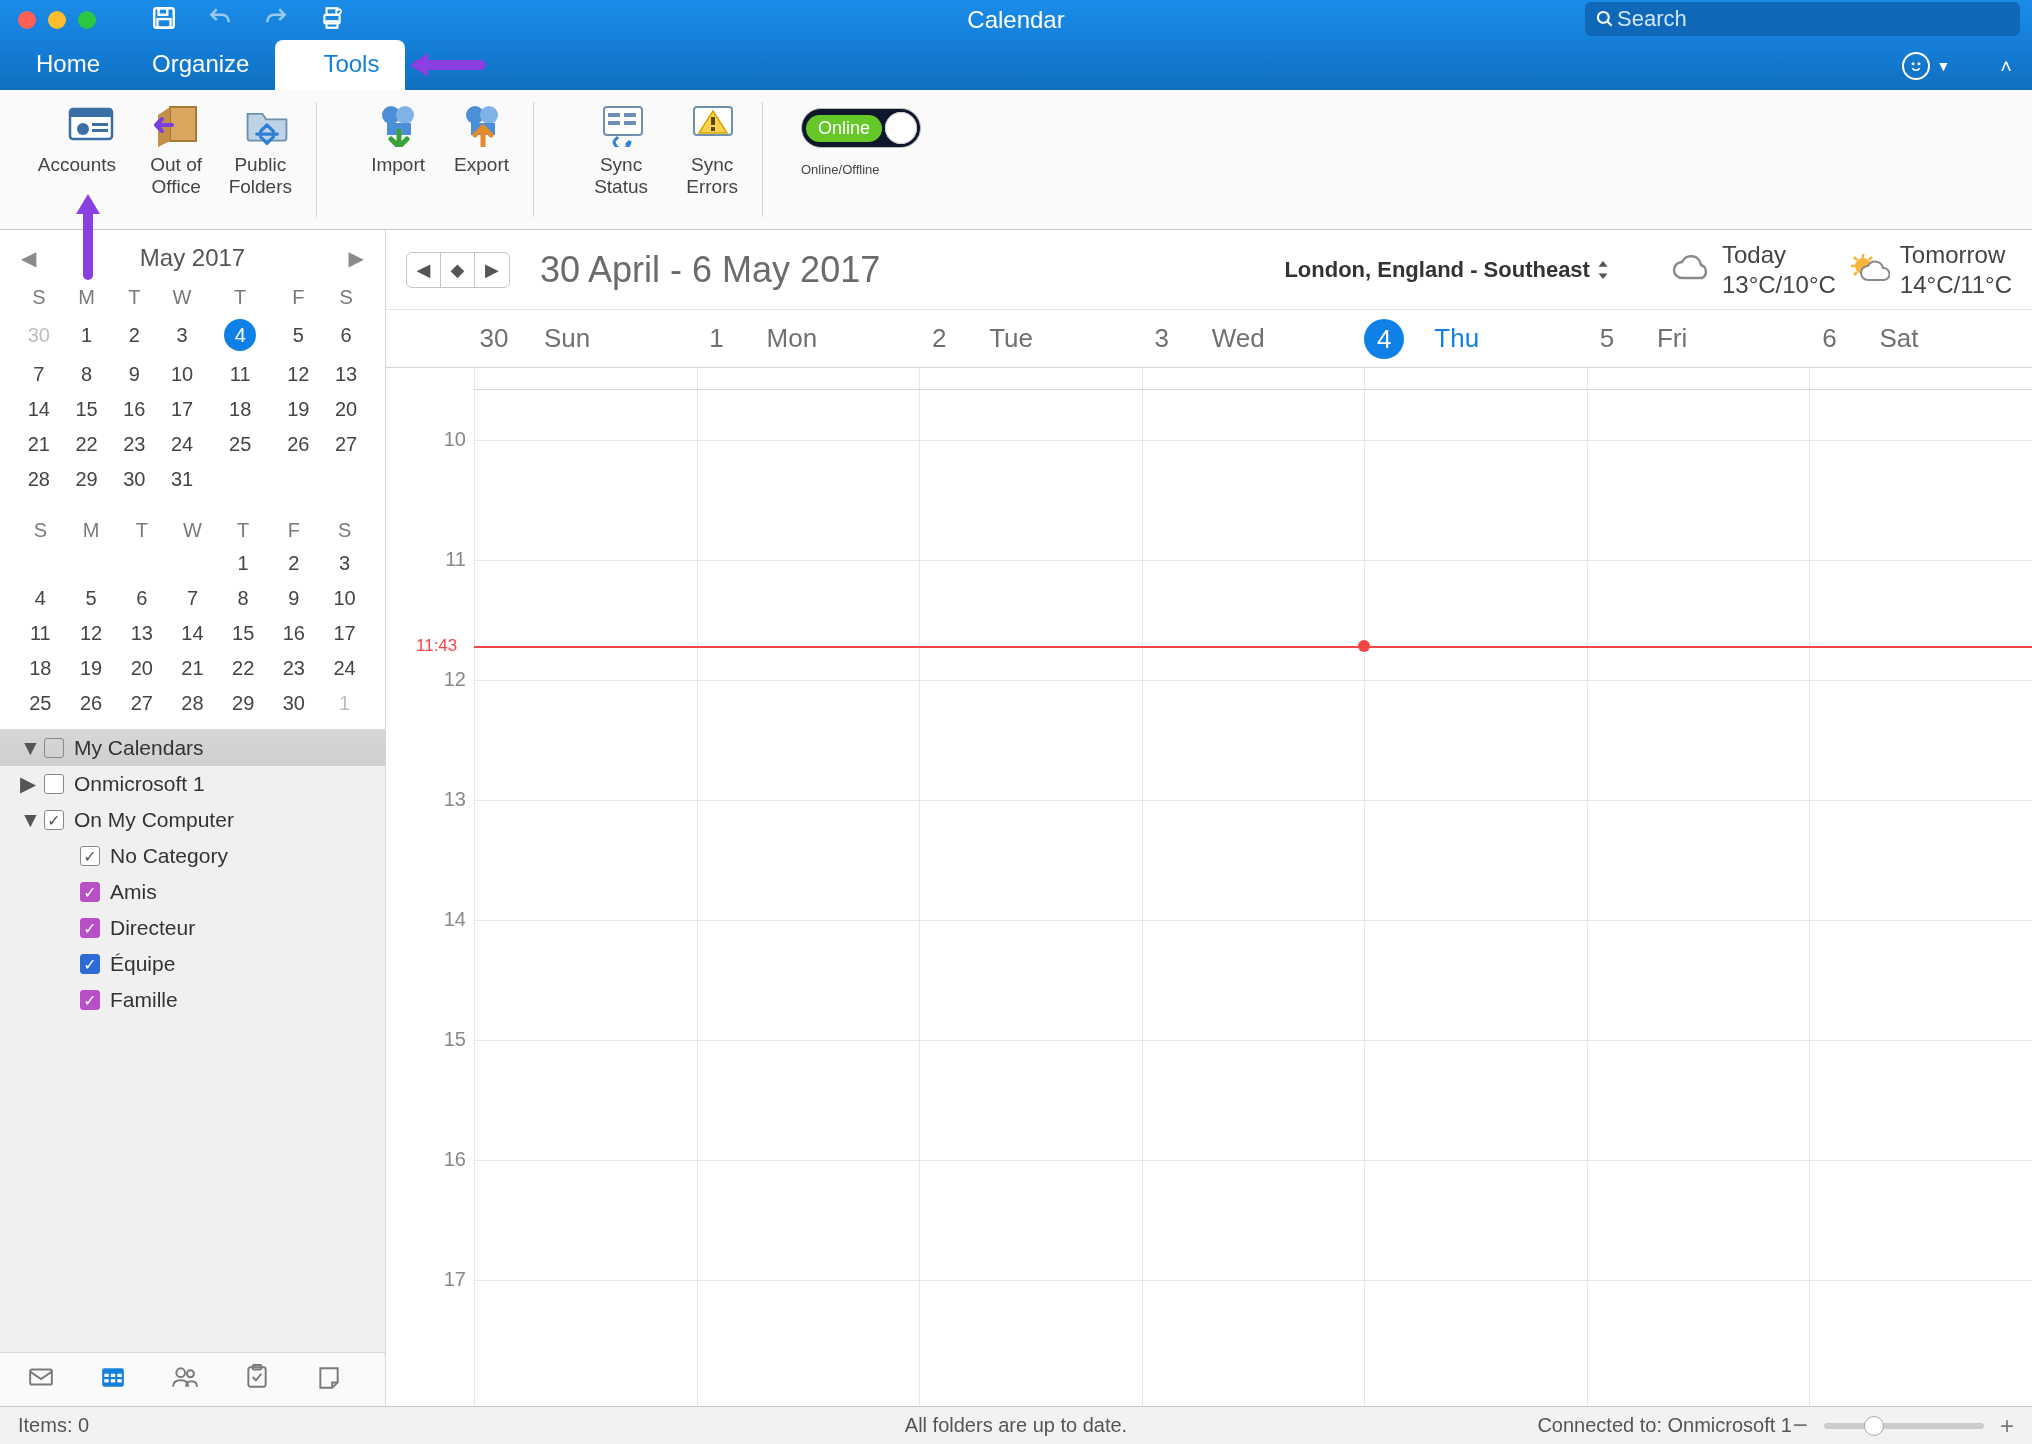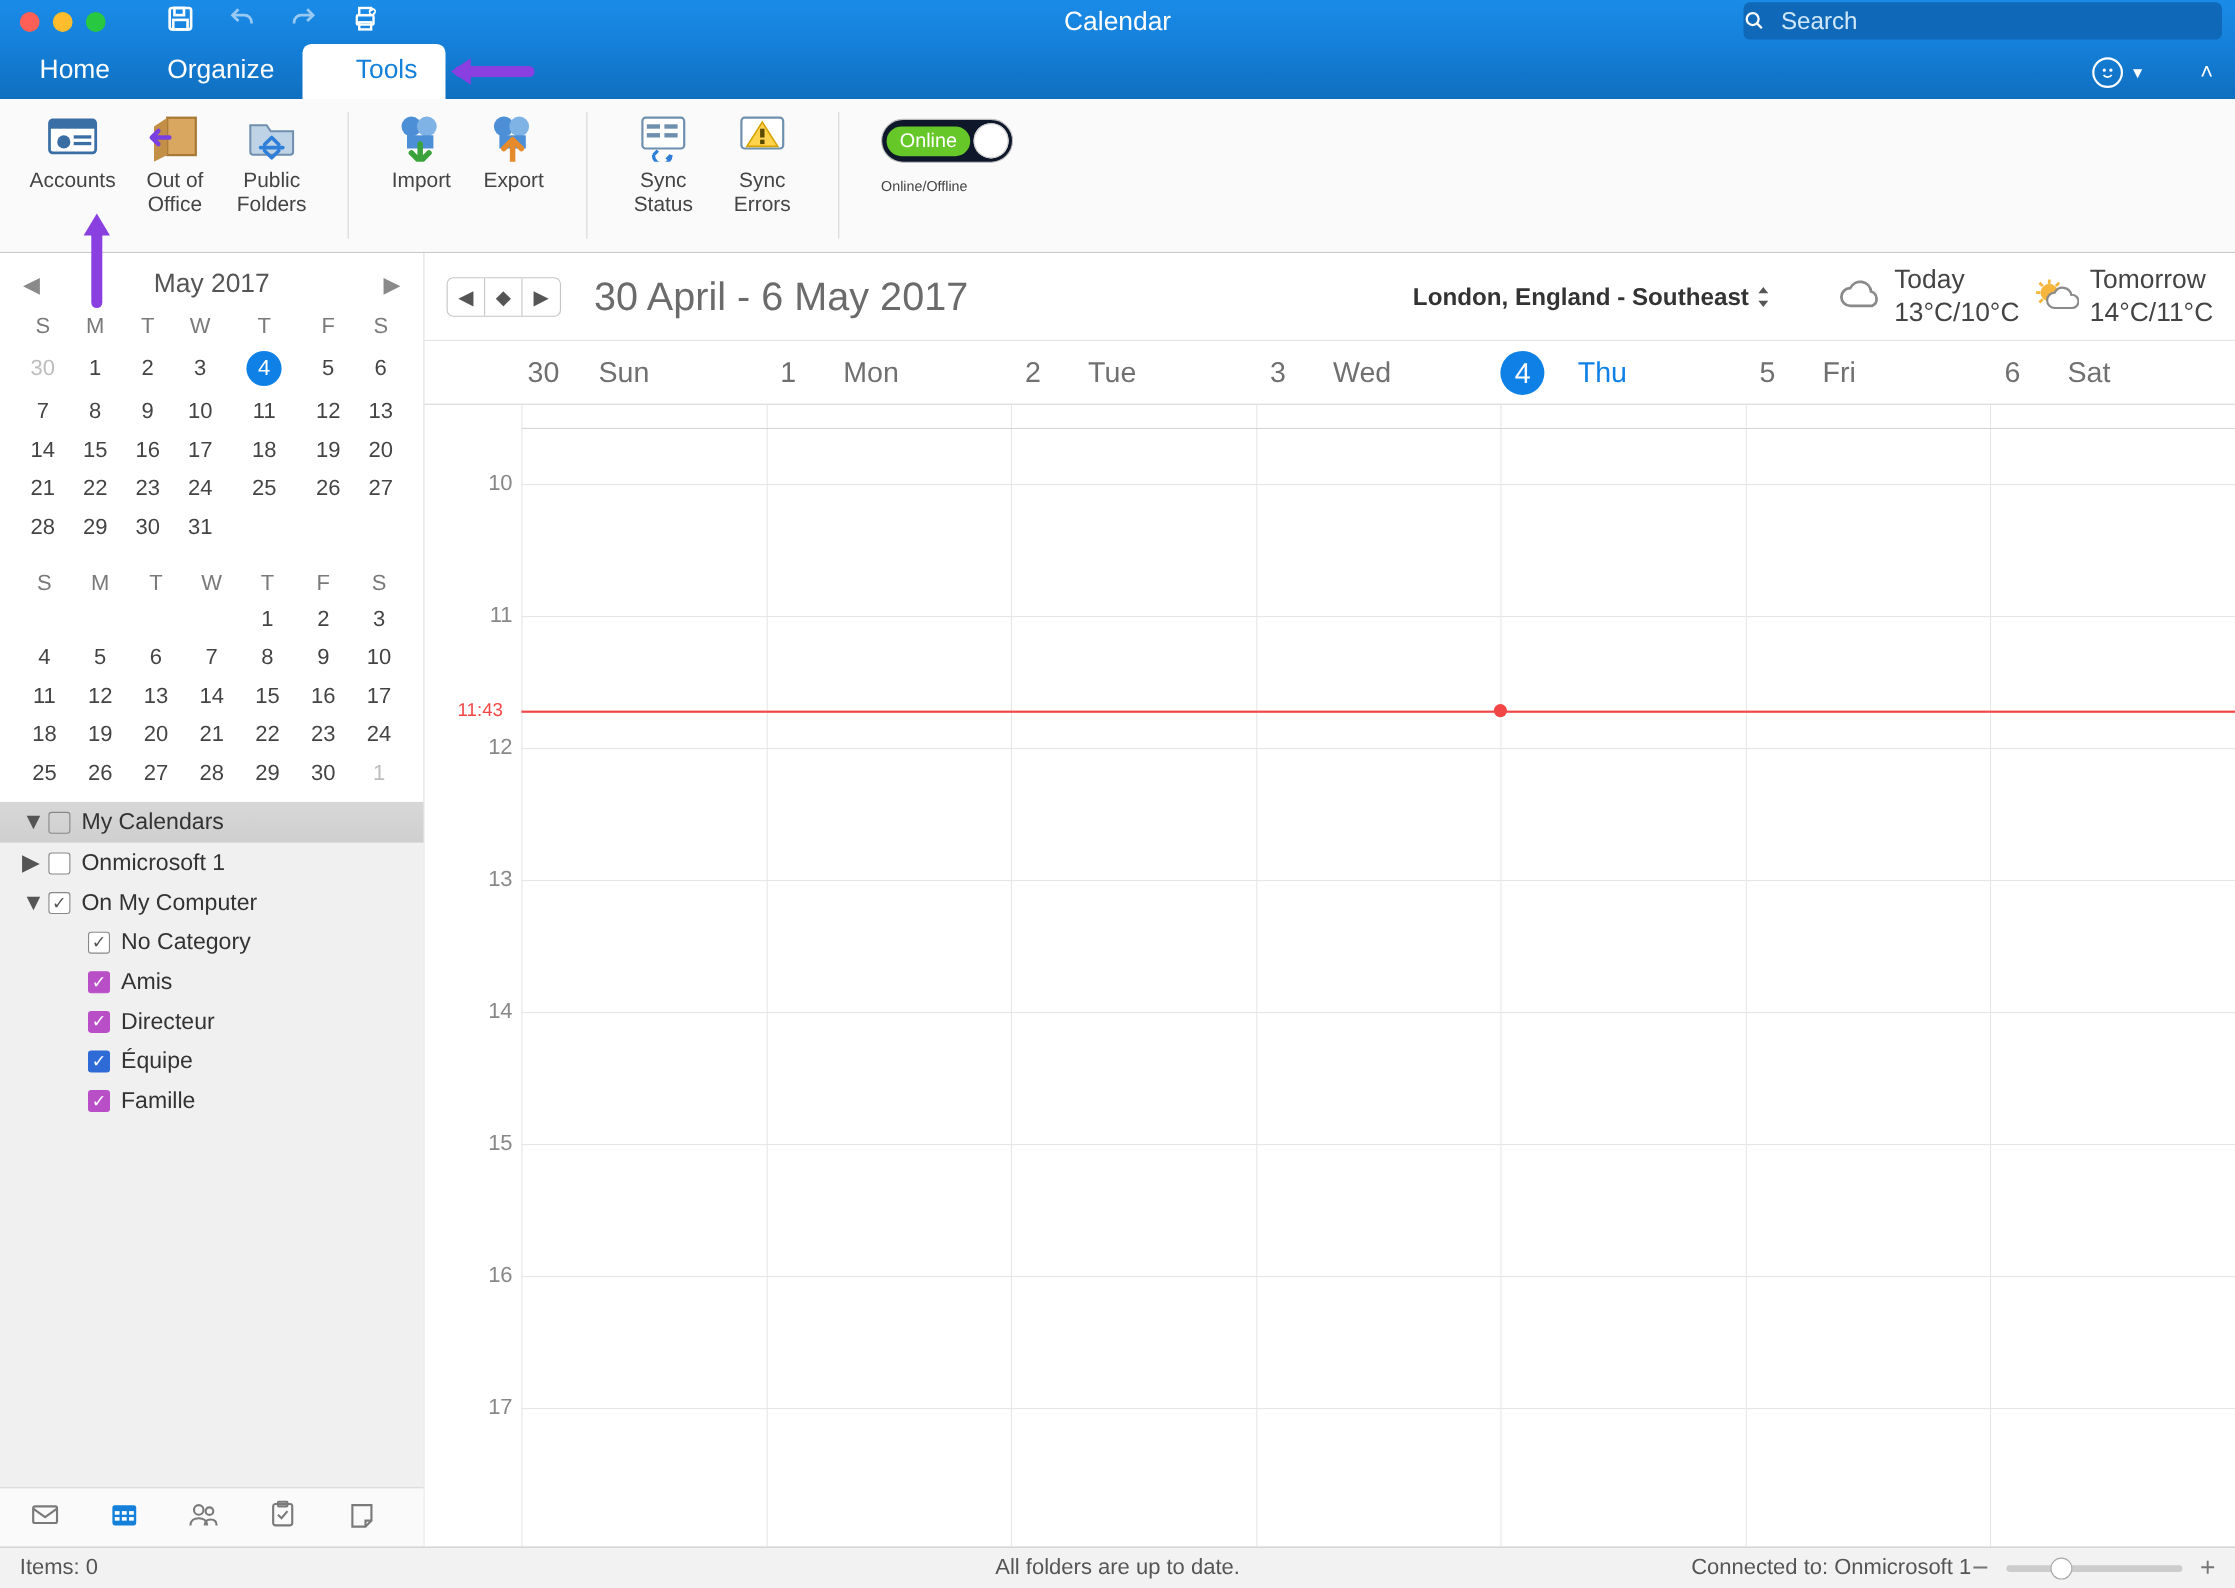--- a/index.html
+++ b/index.html
@@ -4,33 +4,33 @@
 <style>
 * { margin: 0; padding: 0; box-sizing: border-box; font-family: -apple-system, "Helvetica Neue", Arial, sans-serif; }
 html, body { width: 2032px; height: 1444px; background: #fff; overflow: hidden; font-size: 20px; color: #333; }
 
 .titlebar { height: 40px; background: linear-gradient(#1a8ce8, #1580da); display: flex; align-items: center; position: relative; }
 .traffic { display: flex; gap: 12px; padding-left: 18px; }
 .traffic .dot { width: 18px; height: 18px; border-radius: 50%; }
 .titlebar .qa { display: flex; gap: 30px; margin-left: 55px; align-items: center; }
 .titlebar .qa svg { width: 26px; height: 26px; }
 .window-title { position: absolute; left: 0; right: 0; text-align: center; color: #fff; font-size: 24px; font-weight: 400; pointer-events: none; }
-.searchbox { position: absolute; right: 12px; top: 2px; width: 435px; background: #0f69b8; border-radius: 6px; height: 34px; display: flex; align-items: center; padding: 0 0; gap: 14px; }
+.searchbox { position: absolute; right: 12px; top: 2px; width: 435px; background: #0f69b8; border-radius: 6px; height: 34px; display: flex; align-items: center; padding: 0 10px; gap: 2px; }
 .searchbox input { background: transparent; border: none; color: #fff; font-size: 22px; outline: none; flex: 1; }
 .searchbox input::placeholder { color: #cfe7fb; }
 
 .tabrow { height: 50px; background: linear-gradient(#1580da, #0f6fbf); display: flex; align-items: flex-end; padding-left: 10px; position: relative; }
 .tabrow .tab { color: #fff; font-size: 24px; padding: 10px 26px 12px 26px; cursor: pointer; }
 .tabrow .tab.active { background: #fff; color: #1580da; border-radius: 8px 8px 0 0; padding-left: 48px; }
 .tabrow .right-icons { position: absolute; right: 20px; bottom: 10px; display: flex; align-items: center; gap: 50px; }
 .smiley { width: 28px; height: 28px; border: 2px solid #fff; border-radius: 50%; display: flex; align-items: center; justify-content: center; color: #fff; font-size: 17px; position: relative; }
 
 .ribbon { height: 140px; background: #fafafa; border-bottom: 1px solid #c9c9c9; display: flex; align-items: stretch; }
 .rib-group { display: flex; align-items: flex-start; padding: 10px 16px 5px 16px; }
-.rib-btn { width: 100px; display: flex; flex-direction: column; align-items: center; font-size: 19px; color: #444; cursor: pointer; text-align: center; gap: 6px; }
+.rib-btn { width: 100px; display: flex; flex-direction: column; align-items: flex-end; font-size: 19px; color: #444; cursor: pointer; text-align: center; gap: 6px; }
 .rib-btn .ico { width: 50px; height: 48px; display: flex; align-items: center; justify-content: center; }
 .rib-sep { width: 1px; background: #d6d6d6; margin: 12px 8px; }
 .online-area { padding: 18px 30px; display: flex; flex-direction: column; align-items: flex-start; gap: 14px; }
 .toggle { width: 120px; height: 40px; border-radius: 20px; background: #0f172a; border: 1px solid #bcbcbc; display: flex; align-items: center; position: relative; }
 .toggle .pill { background: #66c728; color: #fff; font-size: 18px; border-radius: 14px; padding: 3px 12px; margin-left: 4px; }
 .toggle .knob { position: absolute; right: 3px; width: 32px; height: 32px; border-radius: 50%; background: #fff; box-shadow: inset 0 0 0 1px #cfcfcf; }
 .online-lbl { font-size: 13px; color: #444; }
 
 .main { display: flex; height: calc(1444px - 40px - 50px - 140px - 38px); }
 .sidebar { width: 386px; background: #fff; border-right: 1px solid #d6d6d6; display: flex; flex-direction: column; }

